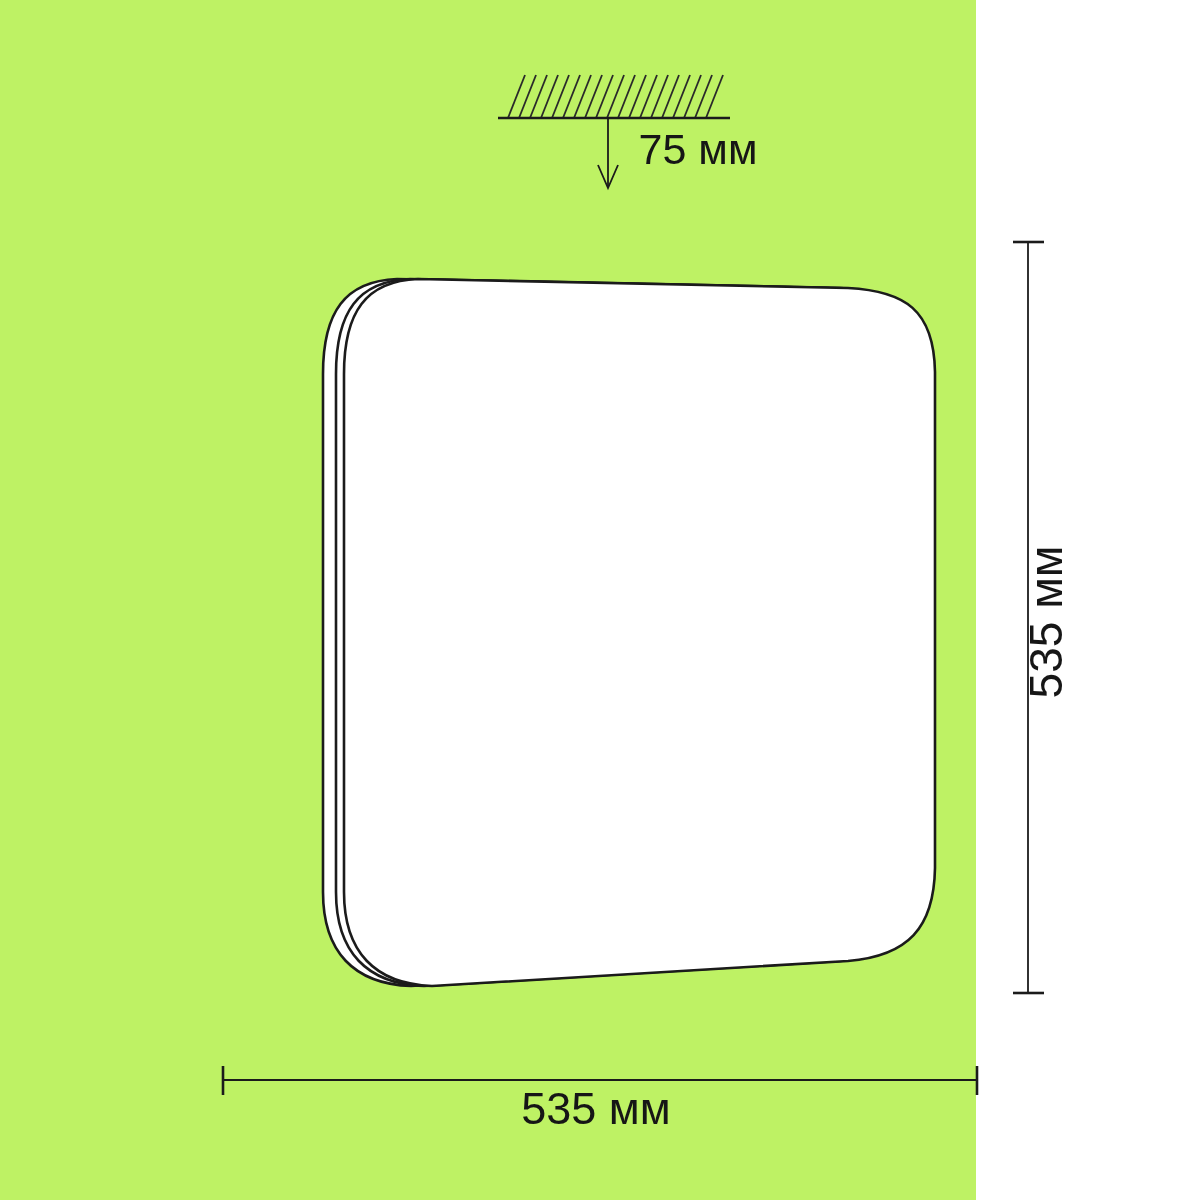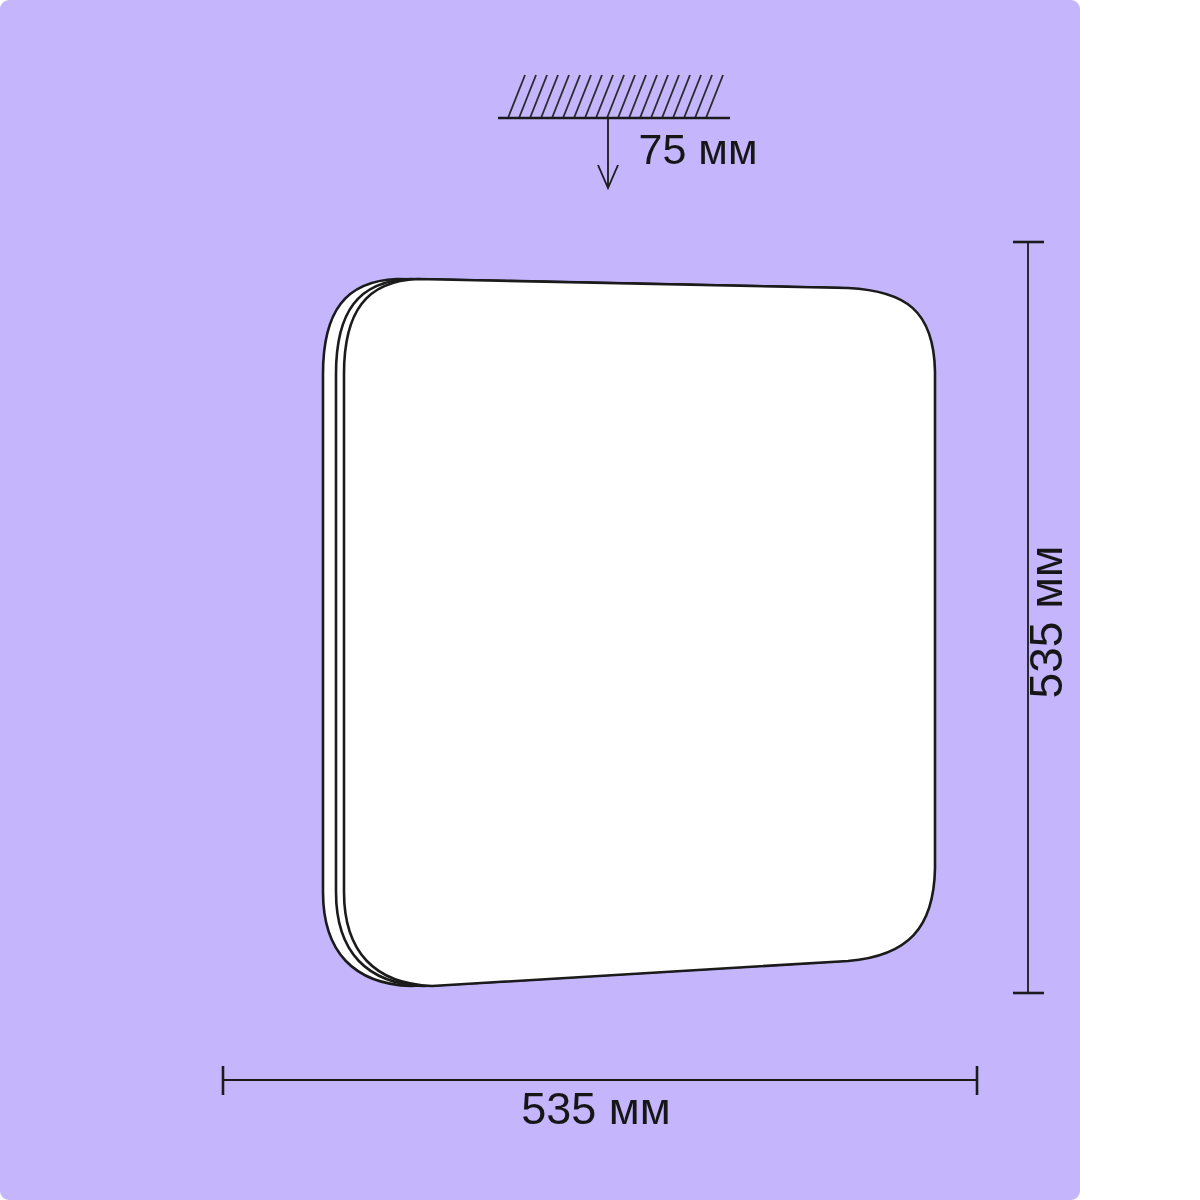--- a/index.html
+++ b/index.html
@@ -1,26 +1,25 @@
 <!DOCTYPE html>
 <html><head>
 <meta charset="utf-8">
 <style>
   html, body {
     margin: 0;
     padding: 0;
     background: #ffffff;
   }
   .canvas {
-    width: 1080px;
+    width: 976px;
     height: 1200px;
-    background: #c4b5fd;
+    background: #bef264;
     position: relative;
     font-family: "Liberation Sans", sans-serif;
-    border-radius: 9px;
   }
   svg { display: block; }
 
   
   .fixture-path {
     fill: #ffffff;
     stroke: #1b1b1b;
     stroke-width: 2.6;
     stroke-linejoin: round;
   }

